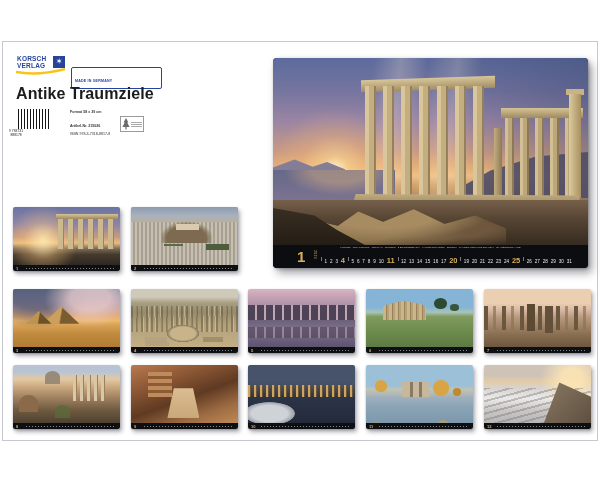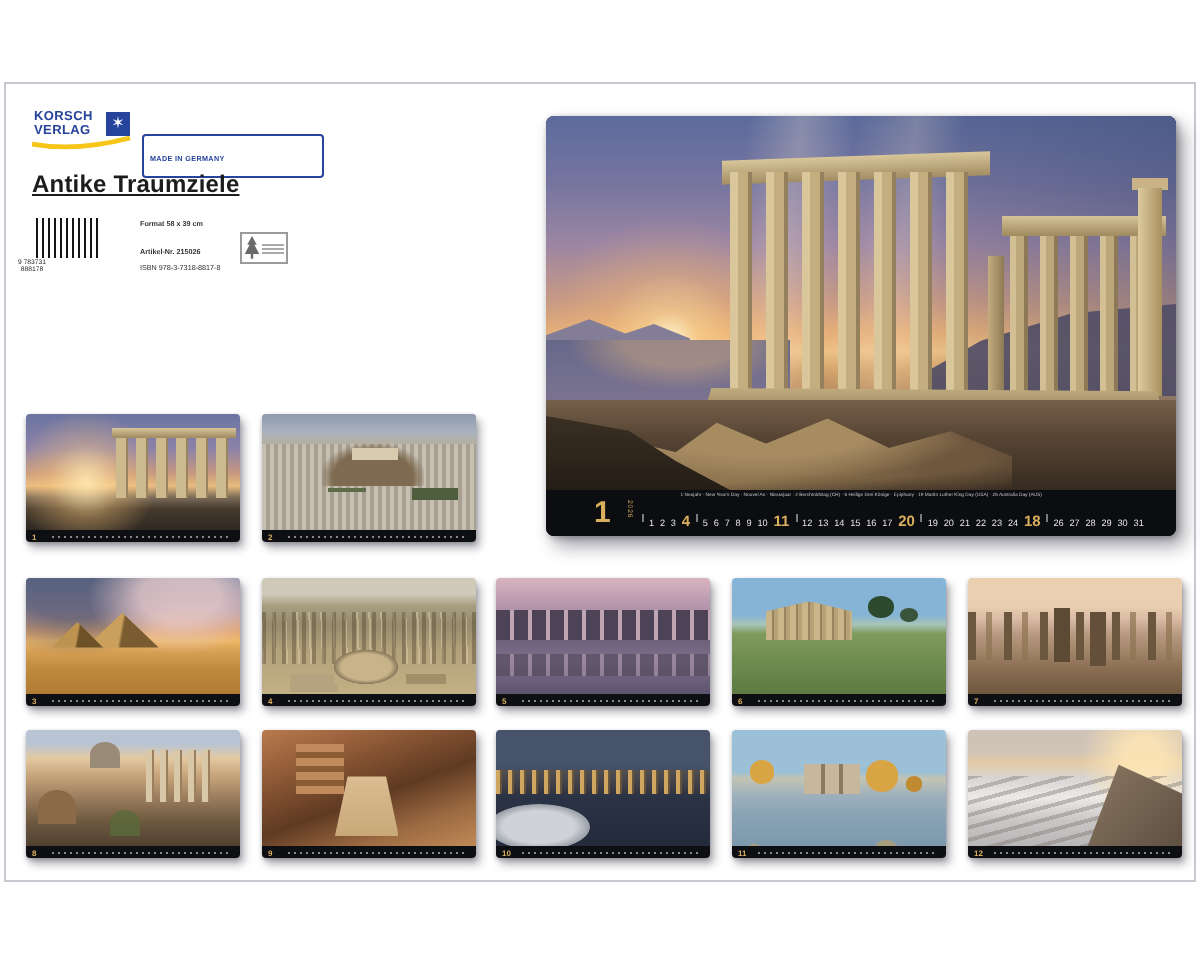--- a/index.html
+++ b/index.html
@@ -10,21 +10,21 @@
   
   .logo{position:absolute;left:14px;top:14px;width:52px;}
   .logo-txt{color:#27449c;font-weight:bold;font-size:6.5px;line-height:6.5px;letter-spacing:.2px;}
   .logo-mark{position:absolute;left:36px;top:0;width:12px;height:12px;background:#27449c;color:#fff;
              font-size:8px;line-height:12px;text-align:center;}
   .logo-swoosh{position:absolute;left:-1px;top:12px;width:50px;height:7px;}
   .badge{position:absolute;left:68px;top:25px;border:1px solid #27449c;border-radius:2px;
          color:#27449c;font-weight:bold;padding:1px 3px;white-space:nowrap;}
   .badge span{display:inline-block;font-size:8px;transform:scale(.45);transform-origin:left center;
               letter-spacing:.4px;margin-right:-55%;}
-  .title{position:absolute;left:13px;top:43px;font-size:12px;font-weight:bold;color:#1c1c1c;letter-spacing:.1px;text-decoration:underline;}
+  .title{position:absolute;left:13px;top:43px;font-size:16px;font-weight:bold;color:#1c1c1c;letter-spacing:.1px;}
 
   
   .barcode{position:absolute;left:15px;top:67px;width:31px;height:27px;}
   .bars{width:100%;height:20px;background:
         repeating-linear-gradient(90deg,#151515 0 1px,#fff 1px 3px),
         repeating-linear-gradient(90deg,#151515 0 1px,transparent 1px 7px);}
   .bcnum{width:200%;text-align:center;font-size:8px;transform:scale(.42);transform-origin:left top;color:#222;margin-left:-15px;}
   .pinfo{position:absolute;left:67px;top:68px;width:140px;}
   .pline{display:block;font-size:8px;transform:scale(.45);transform-origin:left top;color:#333;white-space:nowrap;height:8px;}
   .pline.b{font-weight:bold;}
@@ -274,21 +274,21 @@
             <span>15</span>
             <span>16</span>
             <span>17</span>
             <span class="sun">20</span>
             <span class="wk">19</span>
             <span>20</span>
             <span>21</span>
             <span>22</span>
             <span>23</span>
             <span>24</span>
-            <span class="sun">18</span>
+            <span class="sun">25</span>
             <span class="wk">26</span>
             <span>27</span>
             <span>28</span>
             <span>29</span>
             <span>30</span>
             <span>31</span>
           </div>
       </div>
     </div>
 

